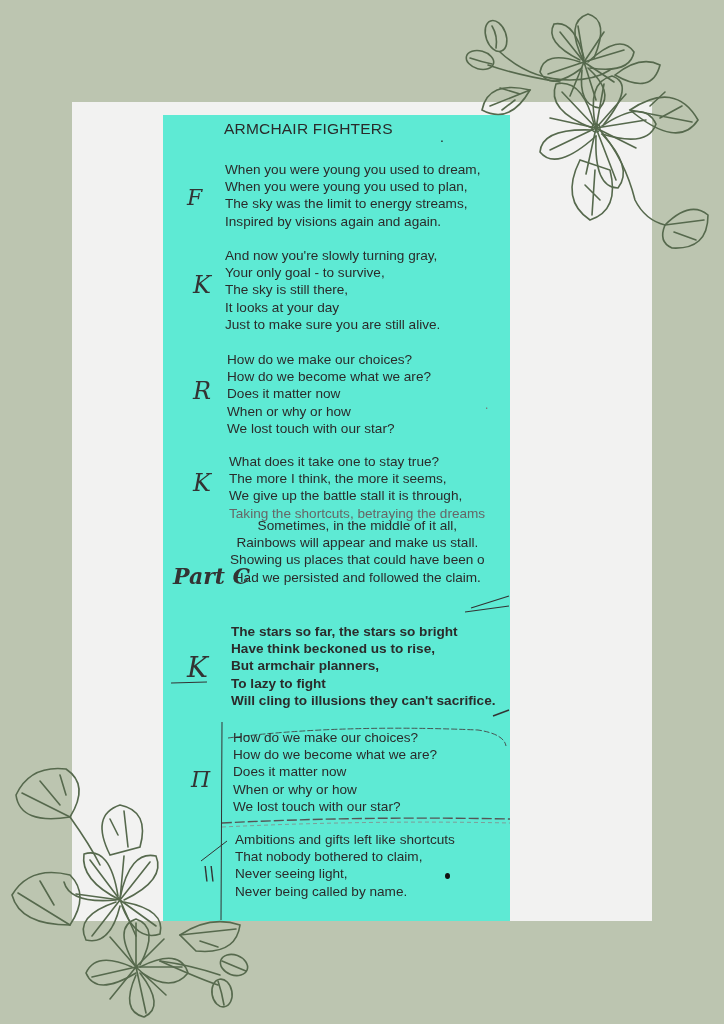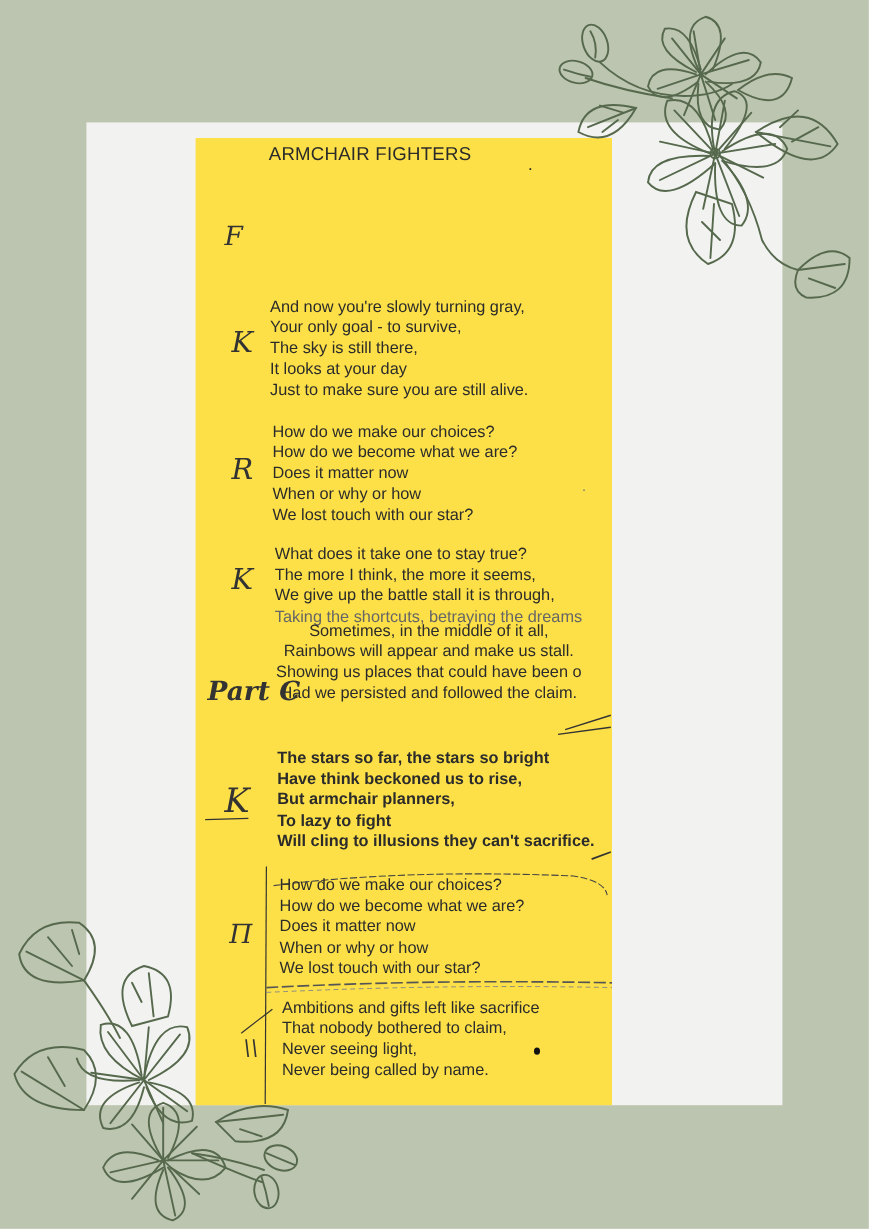--- a/index.html
+++ b/index.html
@@ -10,21 +10,21 @@
     font-family: "Liberation Sans", sans-serif;
   }
   .panel {
     position: absolute; left: 72px; top: 102px;
     width: 580px; height: 819px;
     background: #f2f2f1;
   }
   .paper {
     position: absolute; left: 163px; top: 115px;
     width: 347px; height: 806px;
-    background: #fde047;
+    background: #5eead4;
     overflow: hidden;
   }
   .title {
     position: absolute; left: 61px; top: 5px;
     font-size: 15.5px; color: #2a2a2a; letter-spacing: 0.2px;
     white-space: nowrap;
   }
   .stanza { position: absolute; white-space: nowrap; }
   .line {
     font-size: 13.6px; color: #2b2b2b; line-height: 17.2px; height: 17.2px;
@@ -41,20 +41,26 @@
 </style>
 </head>
 <body>
 
 <div class="panel"></div>
 
 <div class="paper">
   <div class="title">ARMCHAIR FIGHTERS</div>
   <span class="mark" style="left:277px;top:14px;font-size:14px;color:#222;">.</span>
 
+  <div class="stanza" style="left:62px;top:46px;">
+    <div class="line">When you were young you used to dream,</div>
+    <div class="line">When you were young you used to plan,</div>
+    <div class="line">The sky was the limit to energy streams,</div>
+    <div class="line">Inspired by visions again and again.</div>
+  </div>
   <div class="note" style="left:24px;top:70px;font-size:22px;">F</div>
 
   <div class="stanza" style="left:62px;top:132px;">
     <div class="line">And now you're slowly turning gray,</div>
     <div class="line">Your only goal - to survive,</div>
     <div class="line">The sky is still there,</div>
     <div class="line">It looks at your day</div>
     <div class="line">Just to make sure you are still alive.</div>
   </div>
   <div class="note" style="left:30px;top:156px;">K</div>
@@ -113,21 +119,21 @@
   <div class="stanza" style="left:70px;top:614px;">
     <div class="line">How do we make our choices?</div>
     <div class="line">How do we become what we are?</div>
     <div class="line">Does it matter now</div>
     <div class="line">When or why or how</div>
     <div class="line">We lost touch with our star?</div>
   </div>
   <div class="note" style="left:28px;top:652px;font-size:22px;">Π</div>
 
   <div class="stanza" style="left:72px;top:716px;">
-    <div class="line">Ambitions and gifts left like sacrifice</div>
+    <div class="line">Ambitions and gifts left like shortcuts</div>
     <div class="line">That nobody bothered to claim,</div>
     <div class="line">Never seeing light,</div>
     <div class="line">Never being called by name.</div>
   </div>
   <div class="note" style="left:40px;top:748px;font-size:18px;">\\</div>
   <svg class="mark" style="left:36px;top:720px;" width="30" height="30">
     <path d="M2 26 L28 6" stroke="#333" stroke-width="1" fill="none"></path>
   </svg>
   <span class="mark" style="left:282px;top:758px;width:5px;height:6px;border-radius:50%;background:#111;"></span>
 </div>

